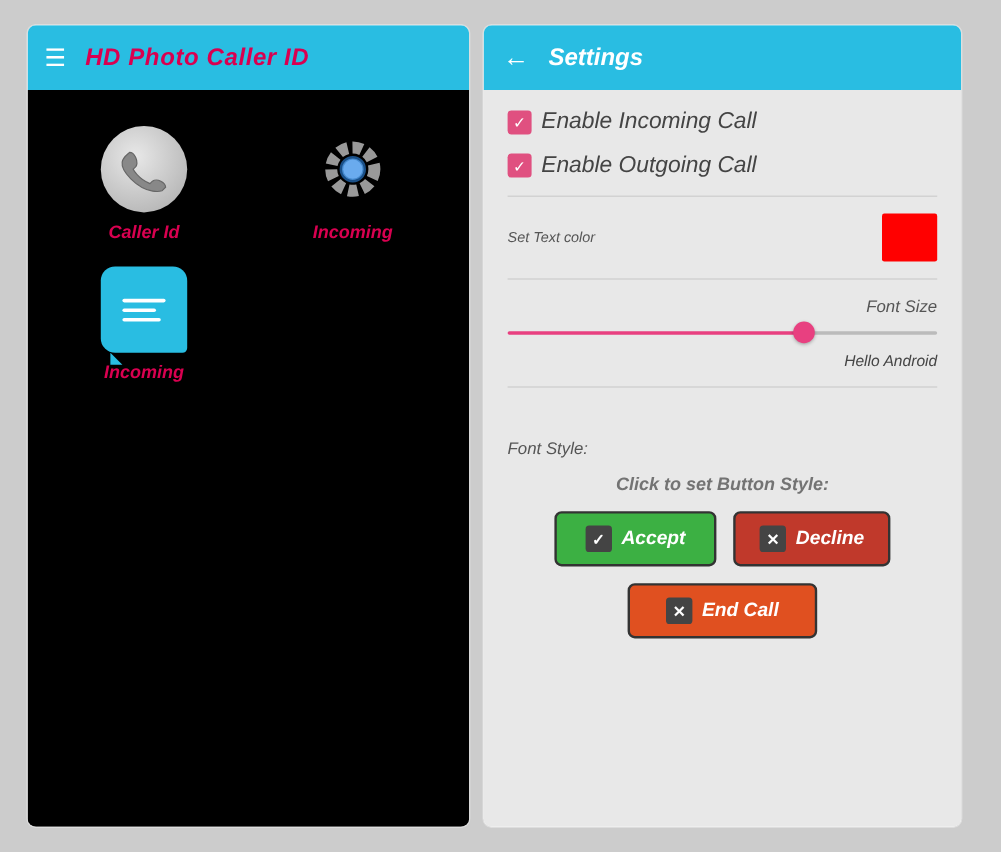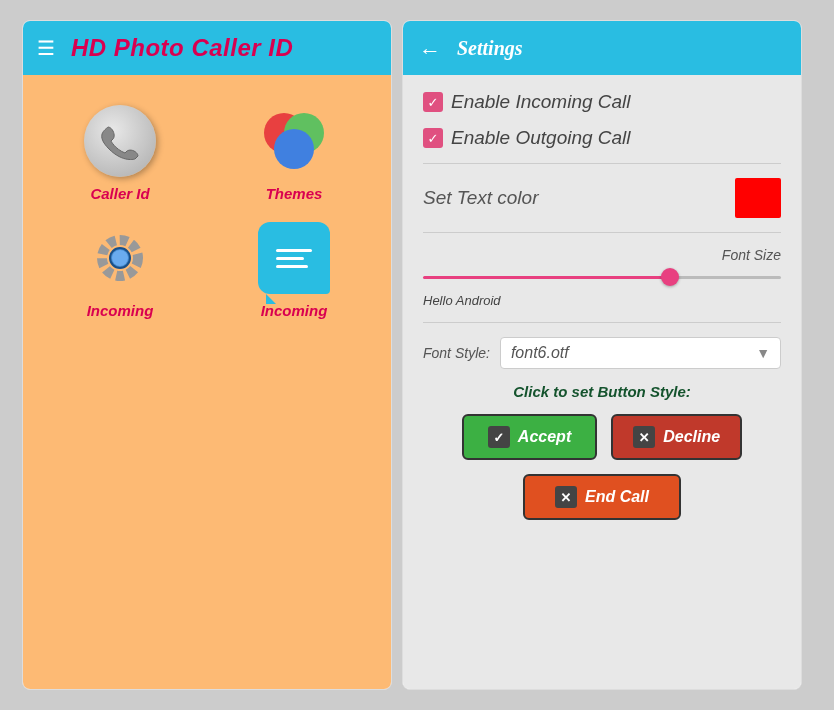--- a/index.html
+++ b/index.html
@@ -37,29 +37,29 @@
       padding: 0 14px;
       gap: 16px;
     }
     .hamburger-icon {
       color: white;
       font-size: 20px;
       cursor: pointer;
     }
     .left-title {
       color: #d90050;
-      font-size: 24px;
+      font-size: 20px;
       font-weight: bold;
       font-style: italic;
       letter-spacing: 0.5px;
       text-align: right;
     }
     .left-body {
       flex: 1;
-      background: #fdba74;
+      background: #000000;
       display: grid;
       grid-template-columns: 1fr 1fr;
       grid-template-rows: auto auto;
       padding: 30px 20px;
       gap: 20px;
       align-content: start;
     }
     .grid-item {
       display: flex;
       flex-direction: column;
@@ -145,21 +145,20 @@
     .back-icon {
       color: white;
       font-size: 22px;
       cursor: pointer;
     }
     .right-title {
       color: white;
       font-size: 20px;
       font-weight: bold;
       font-style: italic;
-      font-family: Liberation Serif, serif;
     }
     .right-body {
       flex: 1;
       background: #e8e8e8;
       padding: 16px 20px;
       display: flex;
       flex-direction: column;
       gap: 14px;
     }
     .checkbox-row {
@@ -187,21 +186,21 @@
     .divider {
       height: 1px;
       background: #ccc;
     }
     .color-row {
       display: flex;
       align-items: center;
       justify-content: space-between;
     }
     .color-label {
-      font-size: 19px;
+      font-size: 12px;
       color: #555;
       font-style: italic;
     }
     .color-swatch {
       width: 46px;
       height: 40px;
       background: red;
       border-radius: 2px;
     }
     .font-size-row {
@@ -234,29 +233,31 @@
       left: 69%;
       top: 50%;
       transform: translate(-50%, -50%);
       width: 18px;
       height: 18px;
       background: #e84080;
       border-radius: 50%;
       box-shadow: 0 1px 3px rgba(0,0,0,0.3);
     }
     .slider-preview {
+      text-align: right;
       font-size: 13px;
       color: #444;
       font-style: italic;
       margin-top: 2px;
     }
     .font-style-row {
       display: flex;
       align-items: center;
       gap: 10px;
+      margin-top: 28px;
     }
     .font-style-label {
       font-size: 14px;
       color: #555;
       font-style: italic;
       flex-shrink: 0;
     }
     .font-style-select {
       flex: 1;
       background: #fff;
@@ -271,21 +272,21 @@
     .font-style-value {
       font-size: 16px;
       color: #555;
       font-style: italic;
     }
     .dropdown-arrow {
       font-size: 14px;
       color: #888;
     }
     .button-style-title {
-      color: #14532d;
+      color: #737373;
       font-size: 15px;
       font-weight: bold;
       font-style: italic;
       text-align: center;
     }
     .buttons-row {
       display: flex;
       gap: 14px;
       justify-content: center;
     }
@@ -380,30 +381,20 @@
 
       <div class="grid-item">
         <div class="icon-caller">
           <svg width="40" height="40" viewBox="0 0 40 40" fill="none">
             <path d="M8 6c0 0 3 0 5 4s1 7 0 8l-2 2c0 0 4 8 14 12l2-2c0 0 3-2 7 0s4 5 4 5l-3 3c0 0-12 4-26-10S5 9 8 6z" fill="#888" stroke="#666" stroke-width="1"></path>
           </svg>
         </div>
         <span class="grid-item-label">Caller Id</span>
       </div>
 
-      <div class="grid-item">
-        <div class="icon-themes">
-          <svg width="72" height="72" viewBox="0 0 72 72">
-            <circle cx="26" cy="28" r="20" fill="#e84040"></circle>
-            <circle cx="46" cy="28" r="20" fill="#60c060"></circle>
-            <circle cx="36" cy="44" r="20" fill="#4080e0"></circle>
-          </svg>
-        </div>
-        <span class="grid-item-label">Themes</span>
-      </div>
 
       <div class="grid-item">
         <div class="icon-setting">
           <svg width="64" height="64" viewBox="0 0 64 64">
             <circle cx="32" cy="32" r="10" fill="#4488cc" stroke="#1a5088" stroke-width="2"></circle>
             <circle cx="32" cy="32" r="18" fill="none" stroke="#999" stroke-width="10" stroke-dasharray="8 4"></circle>
             <circle cx="32" cy="32" r="8" fill="#6aabee"></circle>
           </svg>
         </div>
         <span class="grid-item-label">Incoming</span>
@@ -455,24 +446,20 @@
             <div class="slider-thumb"></div>
           </div>
         </div>
         <div class="slider-preview">Hello Android</div>
       </div>
 
       <div class="divider"></div>
 
       <div class="font-style-row">
         <span class="font-style-label">Font Style:</span>
-        <div class="font-style-select">
-          <span class="font-style-value">font6.otf</span>
-          <span class="dropdown-arrow">▼</span>
-        </div>
       </div>
 
       <div class="button-style-title">Click to set Button Style:</div>
 
       <div class="buttons-row">
         <button class="btn-accept">
           <div class="btn-icon">✓</div>
           <span>Accept</span>
         </button>
         <button class="btn-decline">

